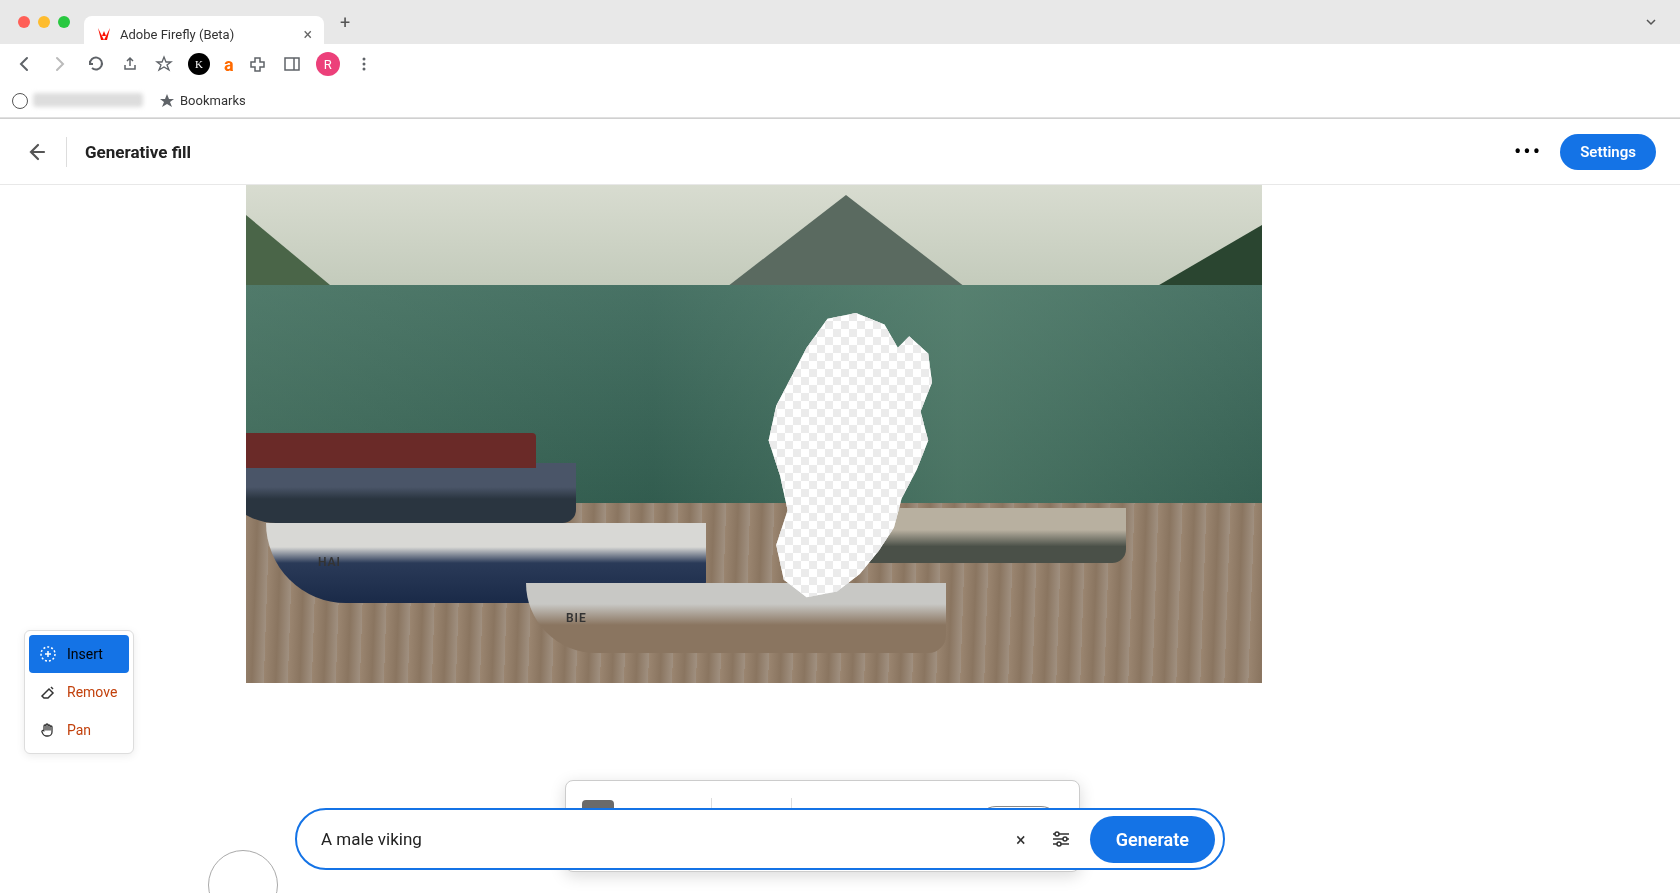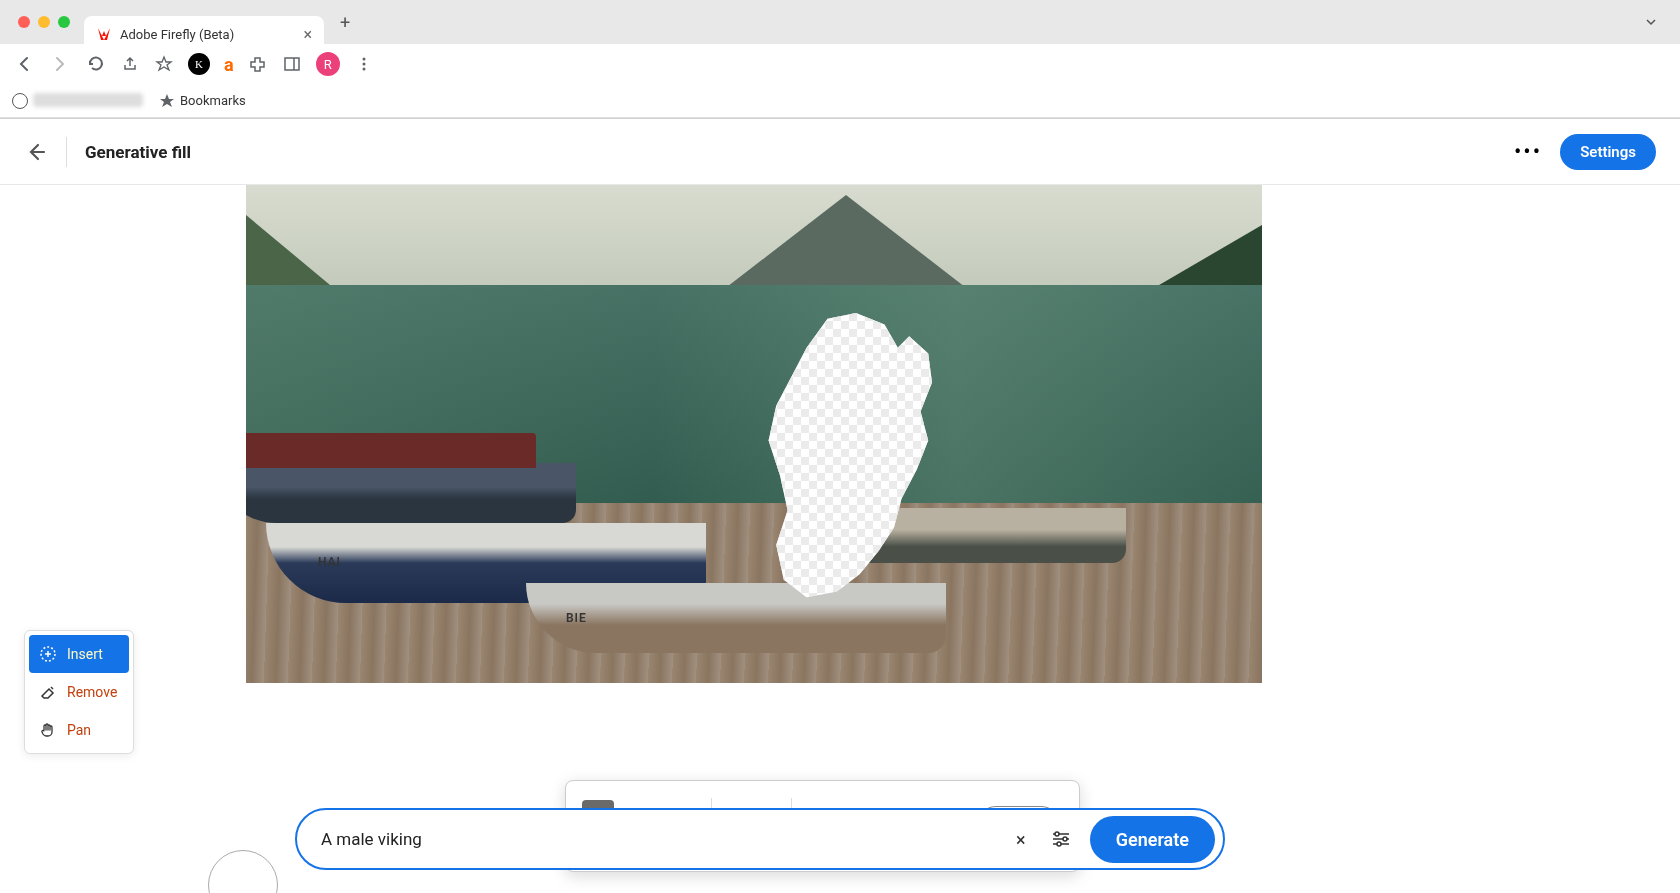--- a/index.html
+++ b/index.html
@@ -69,21 +69,21 @@
 
 .mask{position:absolute;top:128px;left:515px;width:190px;height:290px;background-image:linear-gradient(45deg,#ccc 25%,transparent 25%),linear-gradient(-45deg,#ccc 25%,transparent 25%),linear-gradient(45deg,transparent 75%,#ccc 75%),linear-gradient(-45deg,transparent 75%,#ccc 75%);background-size:16px 16px;background-position:0 0,0 8px,8px -8px,-8px 0;background-color:#fff;clip-path:polygon(35% 2%,50% 0%,65% 4%,72% 12%,78% 8%,88% 14%,90% 24%,84% 34%,88% 44%,82% 54%,74% 64%,70% 74%,62% 82%,52% 90%,40% 96%,24% 98%,12% 92%,8% 80%,14% 68%,10% 56%,4% 44%,8% 32%,16% 22%,24% 12%);box-shadow:0 0 20px rgba(255,255,255,0.9)}
 .mask::before{content:"";position:absolute;inset:-8px;background:rgba(255,255,255,0.6);filter:blur(8px);clip-path:inherit;z-index:-1}
 
 
 .brush-cursor{position:absolute;left:208px;top:665px;width:70px;height:70px;border:1px solid #aaa;border-radius:50%}
 
 
 .tool-panel{position:absolute;left:24px;top:445px;width:110px;background:#fff;border:1px solid #ddd;border-radius:6px;padding:4px;box-shadow:0 2px 8px rgba(0,0,0,0.08)}
 .tool-item{display:flex;align-items:center;gap:10px;padding:10px 10px;border-radius:4px;font-size:14px;color:#c2410c;cursor:pointer}
-.tool-item.active{background:#1473e6;color:#fef9c3}
+.tool-item.active{background:#1473e6;color:#000000}
 .tool-icon{width:18px;height:18px;flex-shrink:0}
 
 
 .sel-toolbar{position:absolute;left:565px;top:595px;display:flex;align-items:center;background:#fff;border:1px solid #ccc;border-radius:8px;box-shadow:0 4px 16px rgba(0,0,0,0.15);height:92px}
 .sel-item{display:flex;flex-direction:column;align-items:center;justify-content:center;padding:0 16px;gap:6px;cursor:pointer;font-size:13px;color:#333;height:100%}
 .sel-icon{width:32px;height:32px;display:flex;align-items:center;justify-content:center;border-radius:4px}
 .sel-item.active .sel-icon{background:#6a6a6a;color:#fff}
 .sel-divider{width:1px;height:56px;background:#ddd}
 .clear-btn{border:1px solid #888;background:#fff;border-radius:20px;padding:10px 24px;font-size:15px;font-weight:600;margin:0 18px;cursor:pointer}
 

